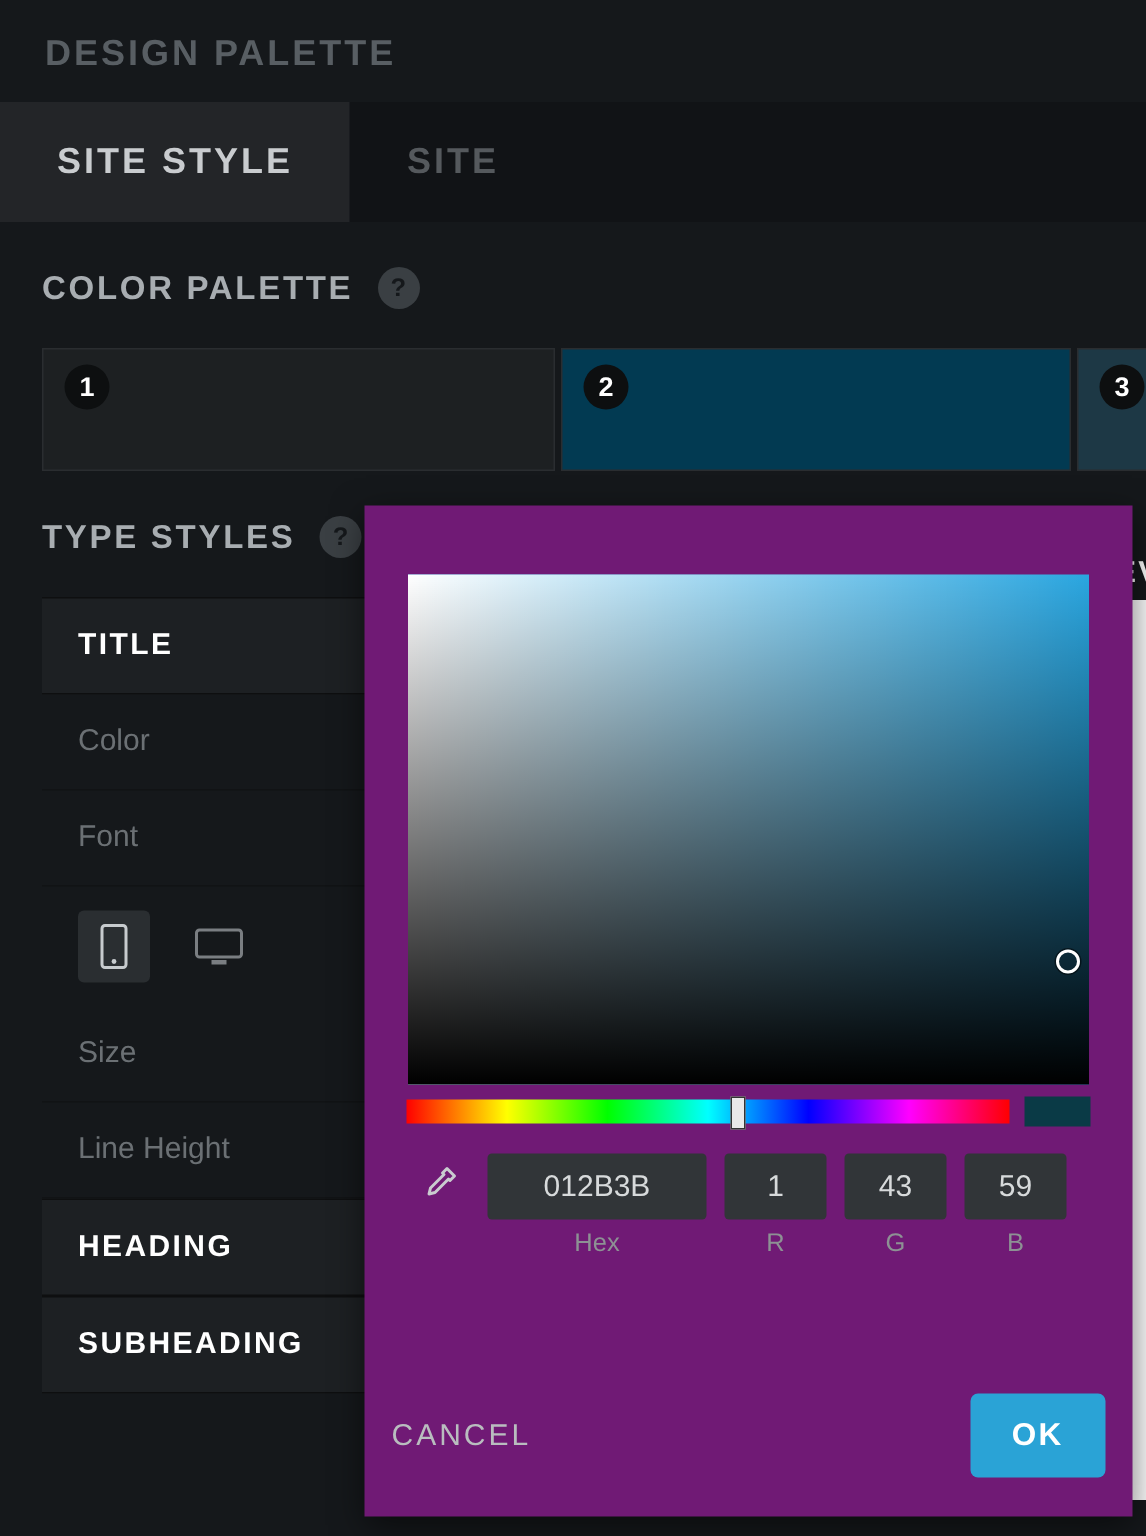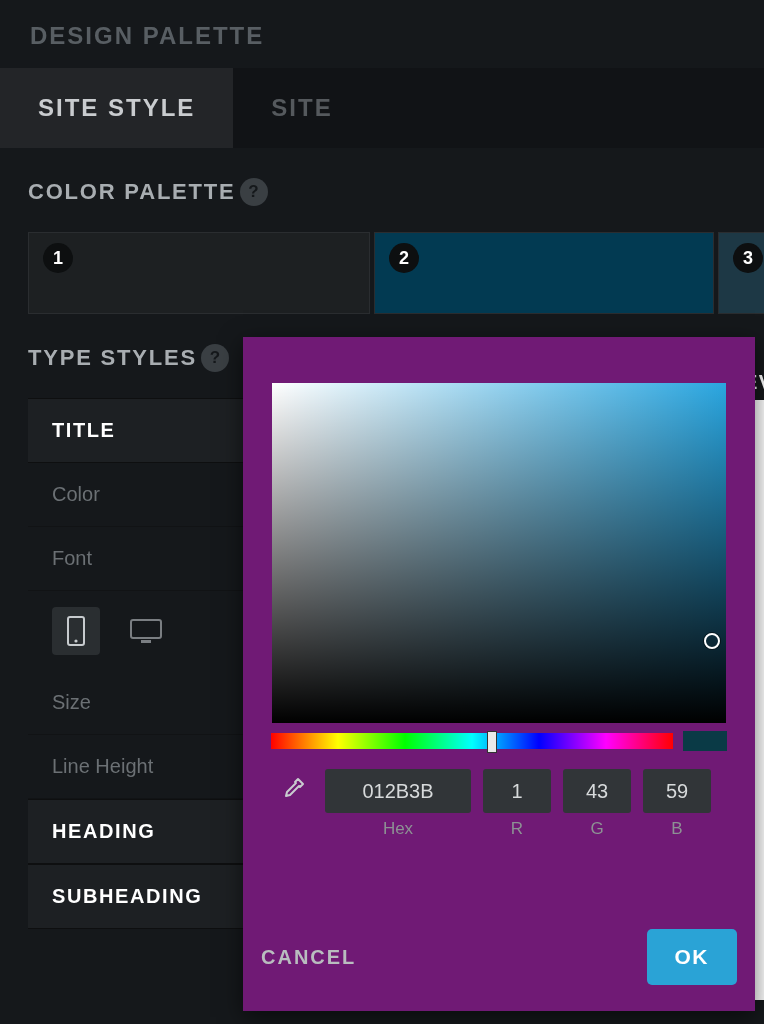--- a/index.html
+++ b/index.html
@@ -1,21 +1,21 @@
 <!DOCTYPE html>
 <html><head>
 <meta charset="utf-8">
 <style>
 html,body{margin:0;padding:0;width:764px;height:1024px;overflow:hidden;background:#15181b;font-family:'Helvetica Neue',Arial,sans-serif;color:#b8bdc1}
 .header{padding:22px 30px 18px;font-size:24px;font-weight:600;letter-spacing:2px;color:#585e63}
 .tabs{display:flex;border-bottom:0;background:#111316}
 .tab{padding:26px 38px;font-size:24px;font-weight:600;letter-spacing:2px;color:#55595d;cursor:pointer}
 .tab.active{background:#232528;color:#c9cccf}
 .section{padding:30px 28px 0}
-.sec-title-row{display:flex;align-items:center;gap:4px;margin-bottom:26px}
+.sec-title-row{display:flex;align-items:center;gap:16px;margin-bottom:26px}
 .sec-title{font-size:22px;font-weight:700;letter-spacing:1.8px;color:#a8adb1}
 .help{width:28px;height:28px;border-radius:50%;background:#3a3f43;color:#15181b;display:flex;align-items:center;justify-content:center;font-weight:700;font-size:17px}
 .palette{display:flex;gap:4px}
 .swatch{position:relative;height:80px;border:1px solid #2a2d30;flex:0 0 auto}
 .swatch .num{position:absolute;top:10px;left:14px;width:30px;height:30px;border-radius:50%;background:#0d0f10;color:#fff;font-size:18px;font-weight:600;display:flex;align-items:center;justify-content:center}
 .sw1{width:340px;background:#1d2022}
 .sw2{width:338px;background:#023a52}
 .sw3{width:50px;background:#1d3845}
 .rev{position:absolute;top:371px;left:728px;font-size:20px;font-weight:700;letter-spacing:1.5px;color:#fff}
 .type-styles{margin-top:30px}
@@ -40,21 +40,21 @@
 .hue-thumb{position:absolute;top:-2px;width:8px;height:20px;background:#e9e9e9;border:1px solid #333;left:216px}
 .cur-swatch{width:44px;height:20px;background:#0a3a46}
 .value-row{display:flex;align-items:flex-start;gap:12px;margin:18px 14px 0}
 .eyedropper{width:42px;height:42px;display:flex;align-items:center;justify-content:center;cursor:pointer}
 .valbox{display:flex;flex-direction:column;align-items:center}
 .valinput{background:#313538;color:#d7dadb;border:none;text-align:center;font-size:20px;height:42px;border-radius:3px}
 .valinput.hex{width:142px}
 .valinput.ch{width:64px}
 .vallabel{margin-top:6px;font-size:17px;color:#8d9194}
 .picker-actions{position:absolute;bottom:0;left:0;right:0;display:flex;align-items:center;justify-content:space-between;padding:22px 18px 26px}
-.cancel{font-size:20px;letter-spacing:2px;color:#b9bdbf;font-weight:700;cursor:pointer}
+.cancel{font-size:20px;letter-spacing:2px;color:#b9bdbf;font-weight:400;cursor:pointer}
 .ok{background:#2aa3d6;color:#fff;font-size:21px;font-weight:600;letter-spacing:1.5px;padding:16px 28px;border-radius:5px;cursor:pointer;border:none}
 </style>
 </head>
 <body>
 
 <div class="header">DESIGN PALETTE</div>
 
 <div class="tabs">
   <div class="tab active">SITE STYLE</div>
   <div class="tab">SITE</div>

